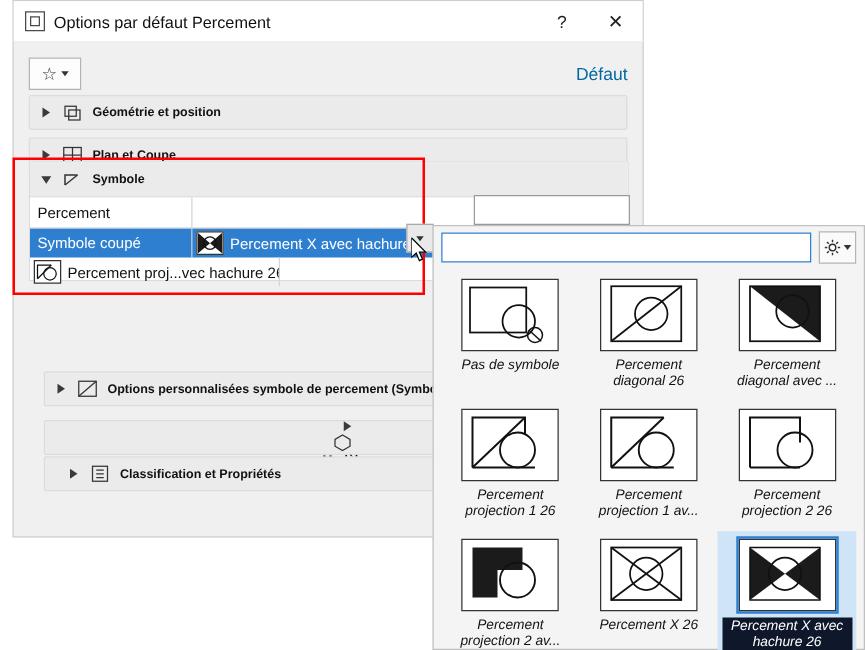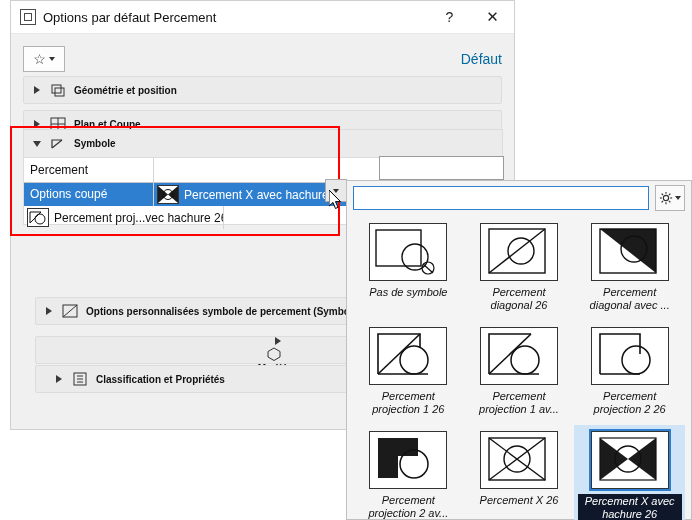--- a/index.html
+++ b/index.html
@@ -461,21 +461,21 @@
         </div>
         <div class="sec-label">Symbole</div>
       </div>
 
       <div class="tbl-head">
         <div class="col-pos">Percement</div>
         <div class="col-rest"></div>
       </div>
 
       <div class="tbl-row selected">
-        <div class="cell-pos">Options coupé</div>
+        <div class="cell-pos">Symbole coupé</div>
         <div class="cell-type">
           <span class="mini-thumb">
             <svg width="20" height="17" viewBox="0 0 20 17">
               <polygon points="0,0 10,8.5 0,17" fill="#1b1b1b"></polygon>
               <polygon points="20,0 10,8.5 20,17" fill="#1b1b1b"></polygon>
               <circle cx="10" cy="8.5" r="5" fill="none" stroke="#111" stroke-width="1"></circle>
             </svg>
           </span>
           <span>Percement X avec hachure 26</span>
         </div>

